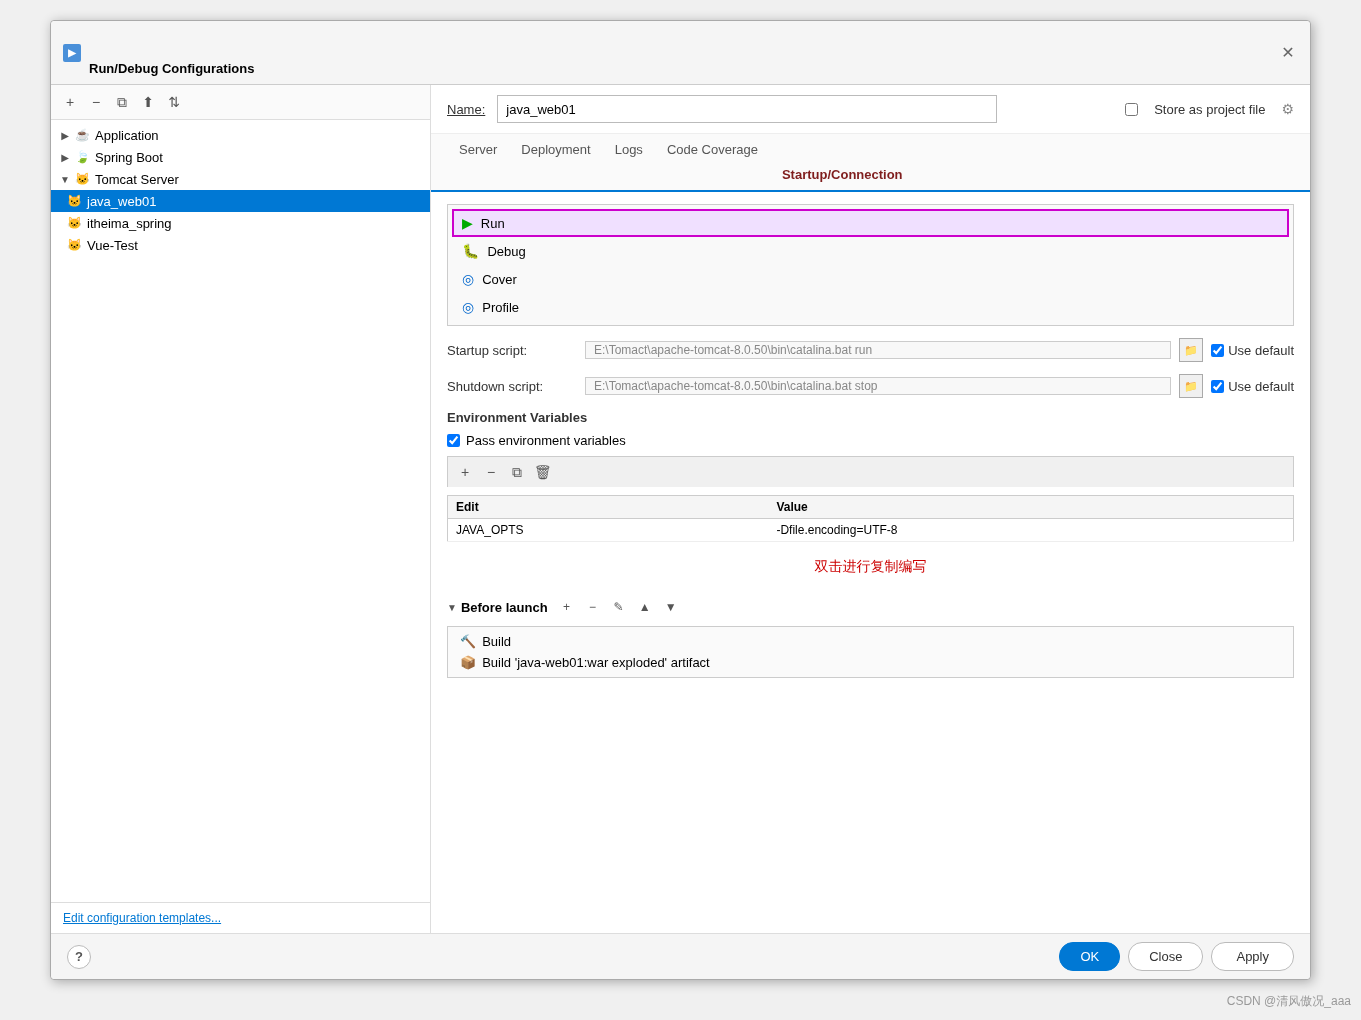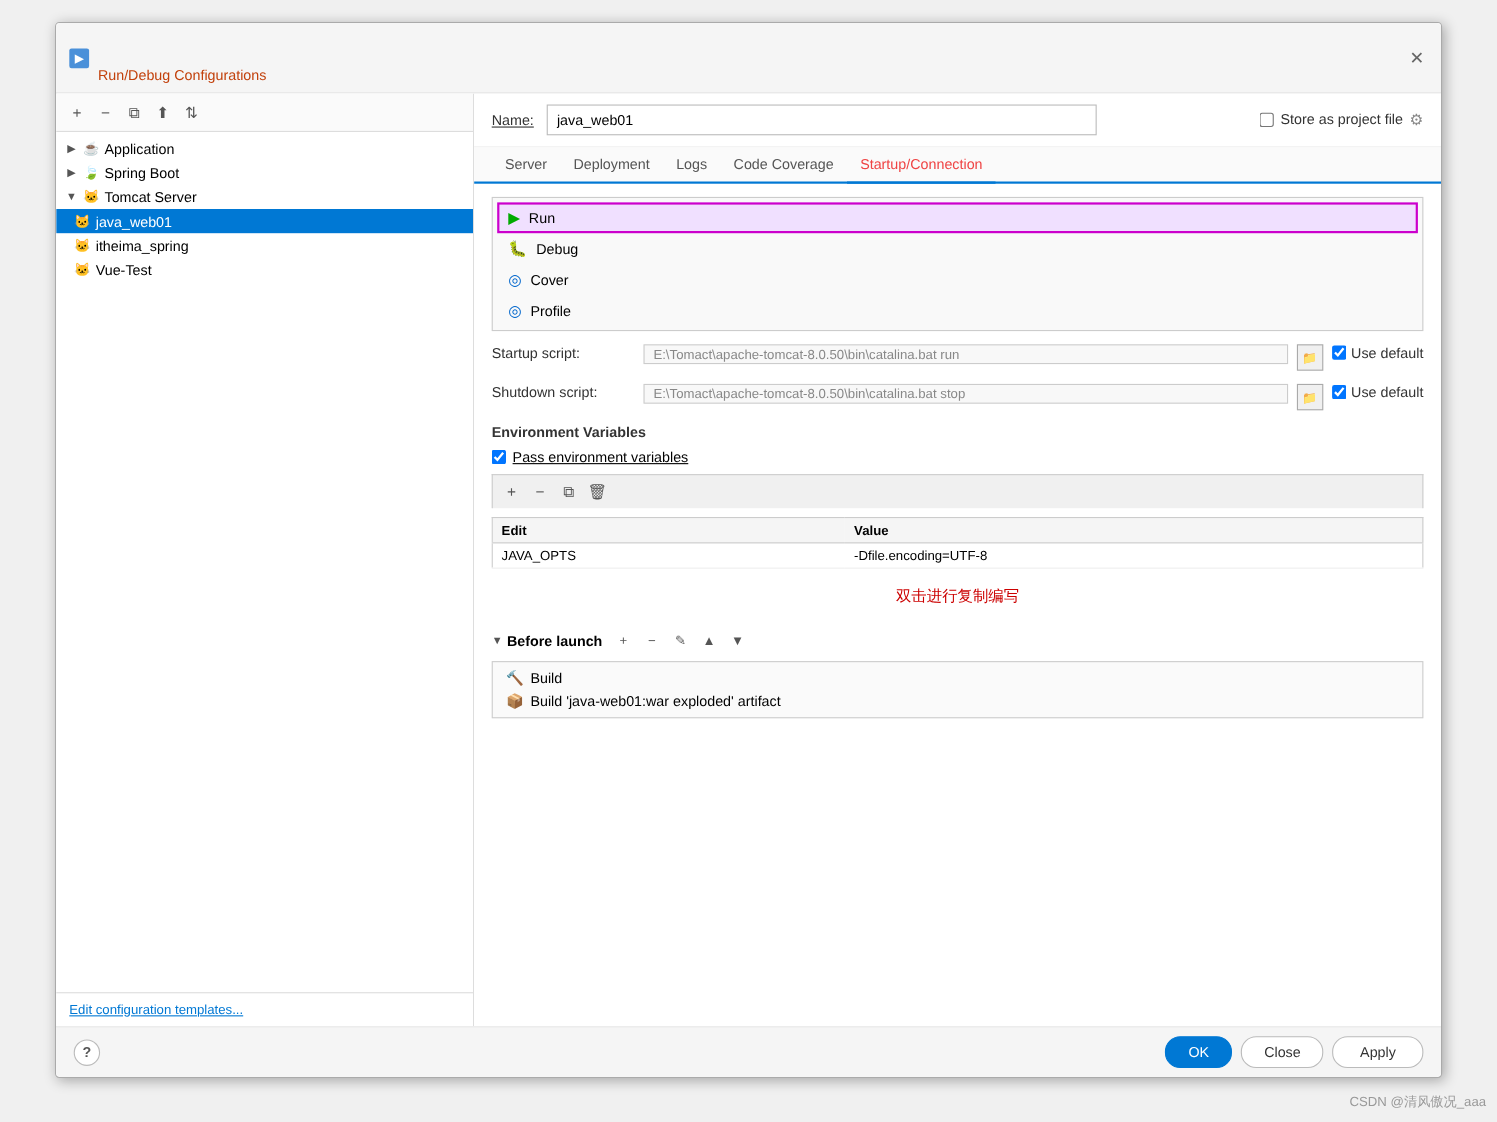--- a/index.html
+++ b/index.html
@@ -1,61 +1,61 @@
 <!DOCTYPE html>
 <html><head>
   <meta charset="utf-8">
   <style>
     * { box-sizing: border-box; margin: 0; padding: 0; font-family: 'Segoe UI', Arial, sans-serif; font-size: 13px; }
     body { background: #f0f0f0; display: flex; flex-direction: column; height: 1020px; width: 1361px; overflow: hidden; }
     .dialog { display: flex; flex-direction: column; width: 1261px; height: 960px; margin: 20px auto; background: #fff; border: 1px solid #aaa; box-shadow: 2px 2px 12px rgba(0,0,0,0.3); border-radius: 4px; }
     .title-bar { display: flex; align-items: center; justify-content: space-between; background: #f5f5f5; padding: 8px 12px; border-bottom: 1px solid #ccc; border-radius: 4px 4px 0 0; }
     .title-bar-left { display: flex; align-items: center; gap: 8px; }
     .title-icon { width: 18px; height: 18px; background: #4a90d9; border-radius: 2px; display: flex; align-items: center; justify-content: center; color: white; font-size: 10px; font-weight: bold; }
-    .title-text { font-weight: 400; font-size: 13px; color: #c2410c; margin-top: 32px; }
+    .title-text { font-weight: 700; font-size: 13px; color: #000000; margin-top: 32px; }
     .close-btn { width: 20px; height: 20px; display: flex; align-items: center; justify-content: center; cursor: pointer; color: #666; font-size: 16px; }
     .dialog-body { display: flex; flex: 1; overflow: hidden; }
     .left-panel { width: 380px; background: #fff; border-right: 1px solid #ddd; display: flex; flex-direction: column; overflow: hidden; }
     .left-toolbar { display: flex; align-items: center; gap: 4px; padding: 6px 8px; border-bottom: 1px solid #ddd; background: #fafafa; }
     .toolbar-btn { width: 22px; height: 22px; display: flex; align-items: center; justify-content: center; cursor: pointer; border: 1px solid transparent; border-radius: 2px; color: #555; font-size: 14px; }
     .tree-area { flex: 1; overflow-y: auto; padding: 4px 0; }
     .tree-item { display: flex; align-items: center; padding: 3px 8px; cursor: pointer; gap: 4px; }
     .tree-item.selected { background: #0078d4; color: white; }
     .tree-item.selected * { color: white !important; }
     .tree-indent { padding-left: 16px; }
     .expand-icon { font-size: 10px; color: #555; width: 12px; text-align: center; }
     .item-icon { width: 16px; height: 16px; display: inline-flex; align-items: center; justify-content: center; font-size: 12px; }
     .item-label { font-size: 13px; }
     .edit-templates { padding: 8px 12px; border-top: 1px solid #ddd; color: #0078d4; cursor: pointer; font-size: 12px; text-decoration: underline; }
     .right-panel { flex: 1; display: flex; flex-direction: column; overflow: hidden; background: #fff; }
     .name-row { display: flex; align-items: center; padding: 10px 16px; gap: 12px; border-bottom: 1px solid #eee; }
     .name-label { font-size: 13px; color: #333; text-decoration: underline; }
     .name-input { flex: 1; border: 1px solid #bbb; padding: 4px 8px; font-size: 13px; height: 28px; max-width: 500px; outline: none; }
-    .store-checkbox { display: flex; gap: 6px; margin-left: auto; font-size: 13px; color: #333; }
+    .store-checkbox { display: flex; align-items: center; gap: 16px; margin-left: auto; font-size: 13px; color: #333; }
     .store-checkbox input { margin: 0; }
     .gear-icon { font-size: 14px; color: #888; cursor: pointer; }
     .tabs { display: flex; border-bottom: 2px solid #0078d4; padding: 0 16px; background: #fafafa; }
     .tab { padding: 8px 12px; cursor: pointer; font-size: 13px; color: #555; border-bottom: 2px solid transparent; margin-bottom: -2px; }
-    .tab.active { color: #ef4444; border-bottom: 2px solid #0078d4; font-weight: 400; }
+    .tab.active { color: #7f1d1d; border-bottom: 2px solid #0078d4; font-weight: 700; margin-top: 25px; }
     .tab-content { flex: 1; overflow-y: auto; padding: 12px 16px; display: flex; flex-direction: column; gap: 12px; }
     .run-debug-list { border: 1px solid #ccc; background: #f9f9f9; padding: 4px; display: flex; flex-direction: column; gap: 0; }
     .run-item { display: flex; align-items: center; gap: 8px; padding: 4px 8px; cursor: pointer; border: 2px solid transparent; }
     .run-item.active { border: 2px solid #cc00cc; background: #f0e0ff; }
     .run-item .run-arrow { color: #00aa00; font-size: 14px; }
     .run-item .debug-icon { color: #cc6600; font-size: 14px; }
     .run-item .cover-icon { color: #0066cc; font-size: 14px; }
     .run-item .profile-icon { color: #0066cc; font-size: 14px; }
-    .script-row { display: flex; align-items: flex-start; gap: 8px; }
+    .script-row { display: flex; align-items: center; gap: 8px; }
     .script-label { width: 130px; color: #333; font-size: 13px; }
     .script-input { flex: 1; border: 1px solid #ccc; padding: 4px 8px; font-size: 12px; height: 18px; background: #f8f8f8; color: #888; }
     .script-browse { width: 24px; height: 24px; border: 1px solid #aaa; background: #f0f0f0; display: flex; align-items: center; justify-content: center; cursor: pointer; font-size: 11px; }
     .use-default-check { display: flex; align-items: center; gap: 4px; font-size: 13px; color: #333; white-space: nowrap; }
     .env-section { display: flex; flex-direction: column; gap: 8px; }
     .env-title { font-size: 13px; font-weight: 600; color: #333; }
-    .pass-env { display: flex; align-items: center; gap: 6px; font-size: 13px; text-decoration: underline; }
+    .pass-env { display: flex; align-items: center; gap: 6px; font-size: 13px; }
     .env-toolbar { display: flex; align-items: center; gap: 4px; padding: 4px 6px; background: #f0f0f0; border: 1px solid #ccc; border-bottom: none; }
     .env-table { border: 1px solid #ccc; width: 100%; border-collapse: collapse; }
     .env-table th { background: #f5f5f5; border-bottom: 1px solid #ccc; padding: 4px 8px; text-align: left; font-weight: 600; font-size: 12px; }
     .env-table td { padding: 4px 8px; font-size: 12px; border-bottom: 1px solid #eee; }
     .env-table tr.selected td { background: #0078d4; color: white; }
     .hint-text { color: #cc0000; font-size: 14px; text-align: center; padding: 8px; }
     .before-launch { display: flex; flex-direction: column; gap: 8px; }
     .before-launch-toolbar { display: flex; align-items: center; gap: 4px; }
     .bl-btn { width: 22px; height: 22px; display: flex; align-items: center; justify-content: center; cursor: pointer; border: 1px solid transparent; border-radius: 2px; color: #555; font-size: 12px; }
     .before-items { border: 1px solid #ccc; padding: 4px 8px; background: #fafafa; }

